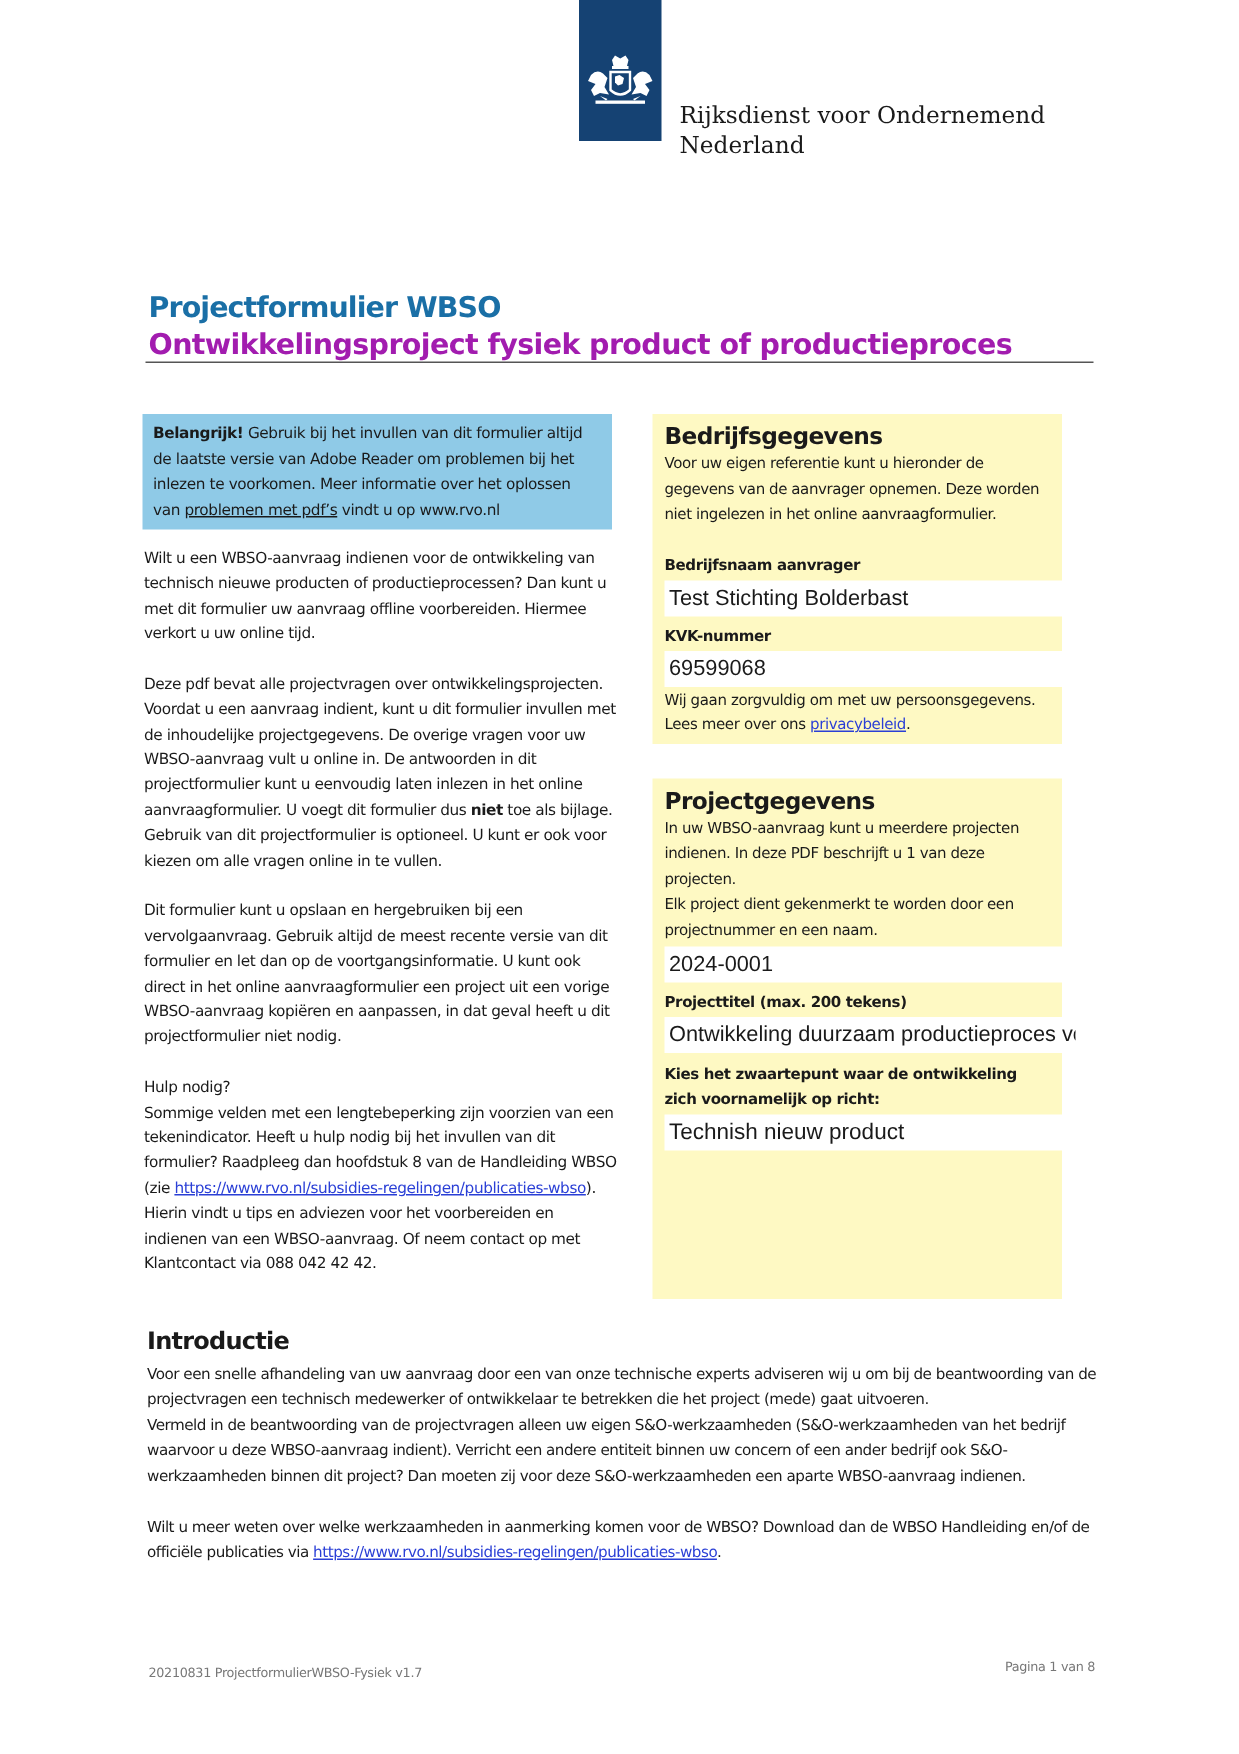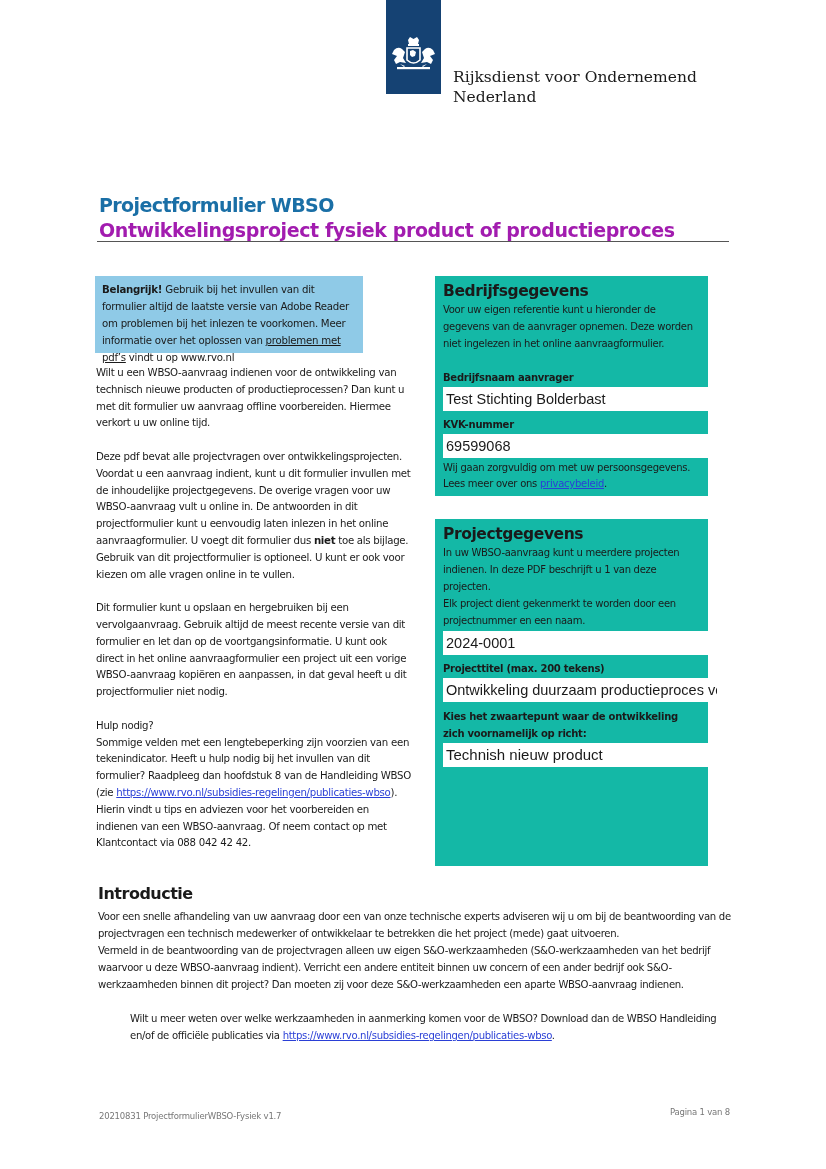--- a/index.html
+++ b/index.html
@@ -7,42 +7,42 @@
     body { position: relative; font-family: "DejaVu Sans", sans-serif; color: #1a1a1a; overflow: hidden; }
 
     .logo-block { position: absolute; left: 386px; top: 0; width: 55px; height: 94px; background: #154273; }
     .logo-emblem { position: absolute; left: 0; top: 36px; width: 55px; height: 44px; }
     .logo-text { position: absolute; left: 453px; top: 40px; font-family: "DejaVu Serif", serif; font-size: 15.5px; line-height: 20px; color: #1a1a1a; margin-top: 27px; }
 
     .title { position: absolute; left: 99px; top: 194px; font-family: "DejaVu Sans", sans-serif; font-size: 19px; font-weight: bold; color: #1a6fa6; letter-spacing: -0.6px; }
     .subtitle { position: absolute; left: 99px; top: 219px; font-size: 19px; font-weight: bold; color: #a21caf; letter-spacing: -0.4px; }
     .title-rule { position: absolute; left: 97px; top: 241px; width: 632px; height: 1px; background: #555555; }
 
-    .notice { position: absolute; left: 95px; top: 276px; width: 268px; height: 77px; background: #8fcae7; padding: 5px 7px; font-size: 10.2px; line-height: 17px; color: #1a1a1a; letter-spacing: -0.25px; }
+    .notice { position: absolute; left: 95px; top: 276px; width: 313px; height: 77px; background: #8fcae7; padding: 5px 7px; font-size: 10.2px; line-height: 17px; color: #1a1a1a; letter-spacing: -0.25px; }
     .notice b { font-weight: bold; }
     .u-link { text-decoration: underline; color: #1a1a1a; }
 
     .left-col { position: absolute; left: 96px; top: 365px; width: 316px; font-size: 10.2px; line-height: 16.8px; letter-spacing: -0.28px; color: #1a1a1a; }
     .left-col p { margin-bottom: 16.8px; }
     .left-col .help-h { font-weight: normal; }
     .blue-link { color: #2a3fd6; text-decoration: underline; }
 
-    .panel { position: absolute; left: 435px; background: #14b8a6; width: 273px; padding: 0 8px; }
+    .panel { position: absolute; left: 435px; background: #fef9c3; width: 273px; padding: 0 8px; }
     .panel-bedrijf { top: 276px; height: 220px; }
     .panel-project { top: 519px; height: 347px; }
     .panel h2 { font-size: 15.5px; font-weight: bold; color: #1a1a1a; letter-spacing: -0.4px; margin-top: 5px; line-height: 20px; }
     .panel .desc { font-size: 10px; line-height: 16.8px; letter-spacing: -0.28px; color: #1a1a1a; margin-top: 1px; }
     .panel .flabel { font-size: 10px; font-weight: bold; letter-spacing: -0.25px; line-height: 16px; margin-top: 6px; }
     .panel .field { background: #ffffff; height: 24px; width: 274px; padding: 3px 3px; font-family: "Liberation Sans", sans-serif; font-size: 14.5px; line-height: 18px; color: #1a1a1a; white-space: nowrap; overflow: hidden; margin-top: 1px; }
     .panel .field.small { font-size: 15px; line-height: 18px; }
     .panel .note { font-size: 10px; line-height: 16px; letter-spacing: -0.25px; margin-top: 2px; }
 
     .intro-h { position: absolute; left: 98px; top: 884px; font-size: 16px; font-weight: bold; letter-spacing: -0.5px; }
     .intro-body { position: absolute; left: 98px; top: 908px; width: 640px; font-size: 10.1px; line-height: 17px; letter-spacing: -0.32px; }
-    .intro-body p.gap { margin-top: 17px; margin-left: 32px; }
+    .intro-body p.gap { margin-top: 17px; }
 
     .footer-left { position: absolute; left: 99px; top: 1111px; font-size: 8.5px; color: #777777; letter-spacing: -0.2px; text-align: right; }
     .footer-right { position: absolute; right: 96px; top: 1107px; font-size: 8.5px; color: #777777; letter-spacing: -0.2px; }
   </style>
 </head>
 <body>
 
 <div class="logo-block">
   <svg class="logo-emblem" viewBox="0 0 55 44">
     <g fill="#ffffff">

